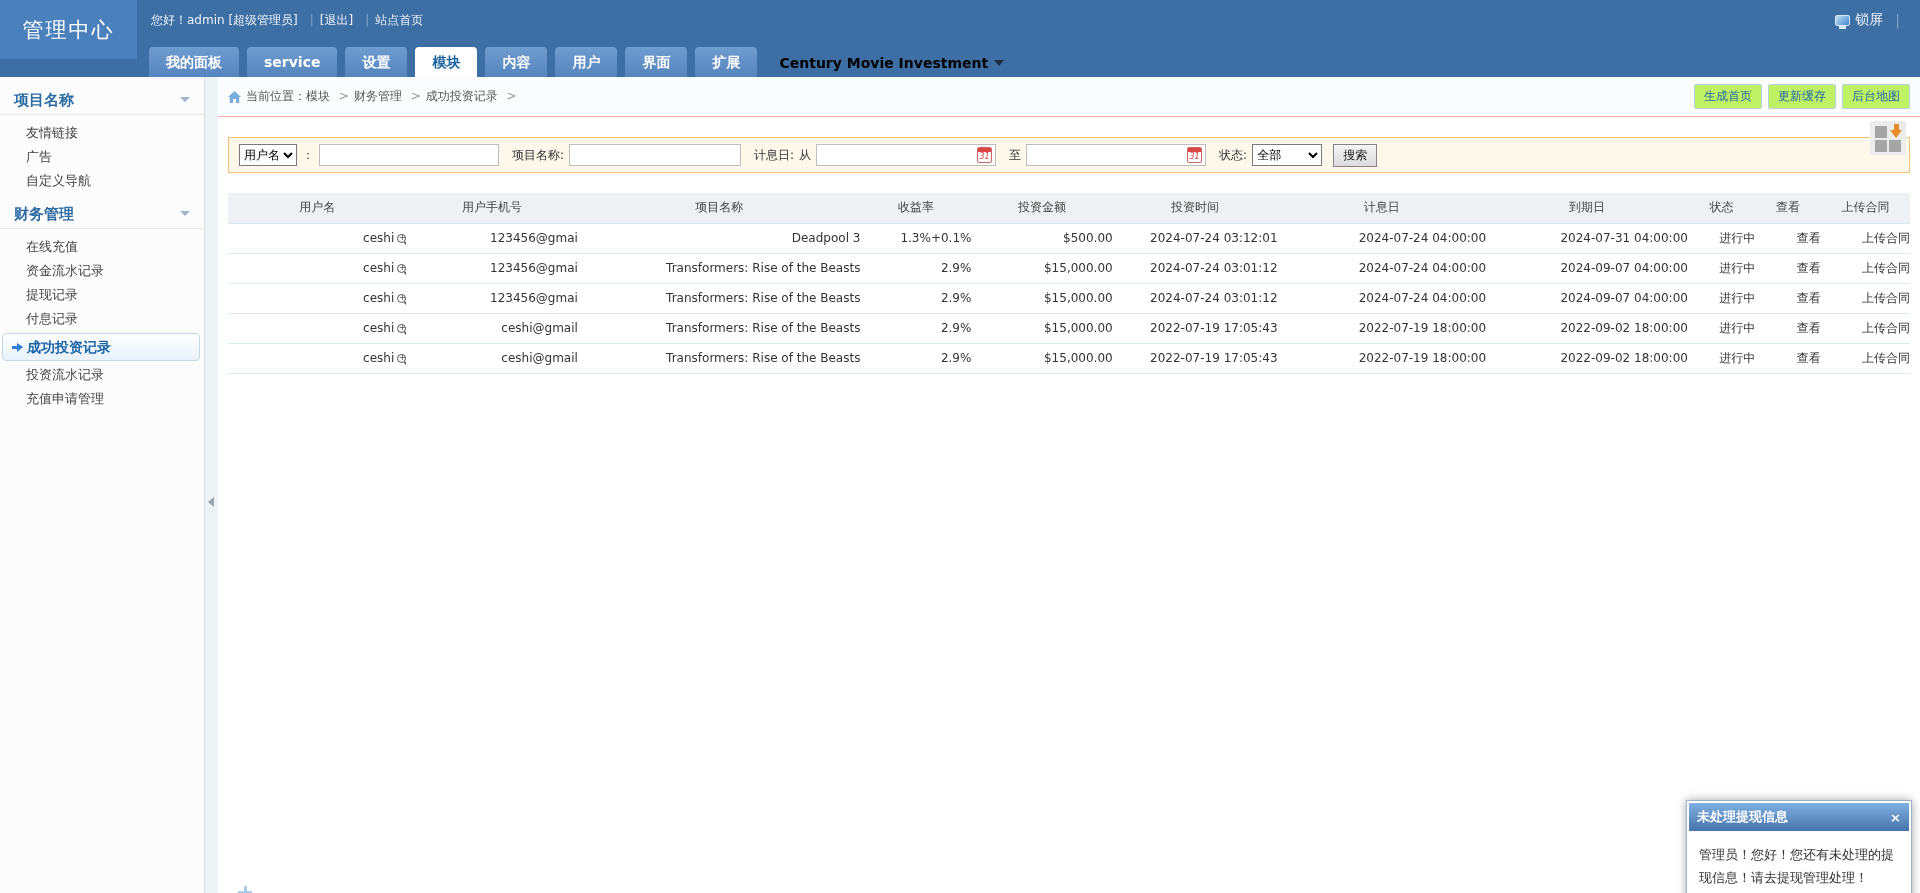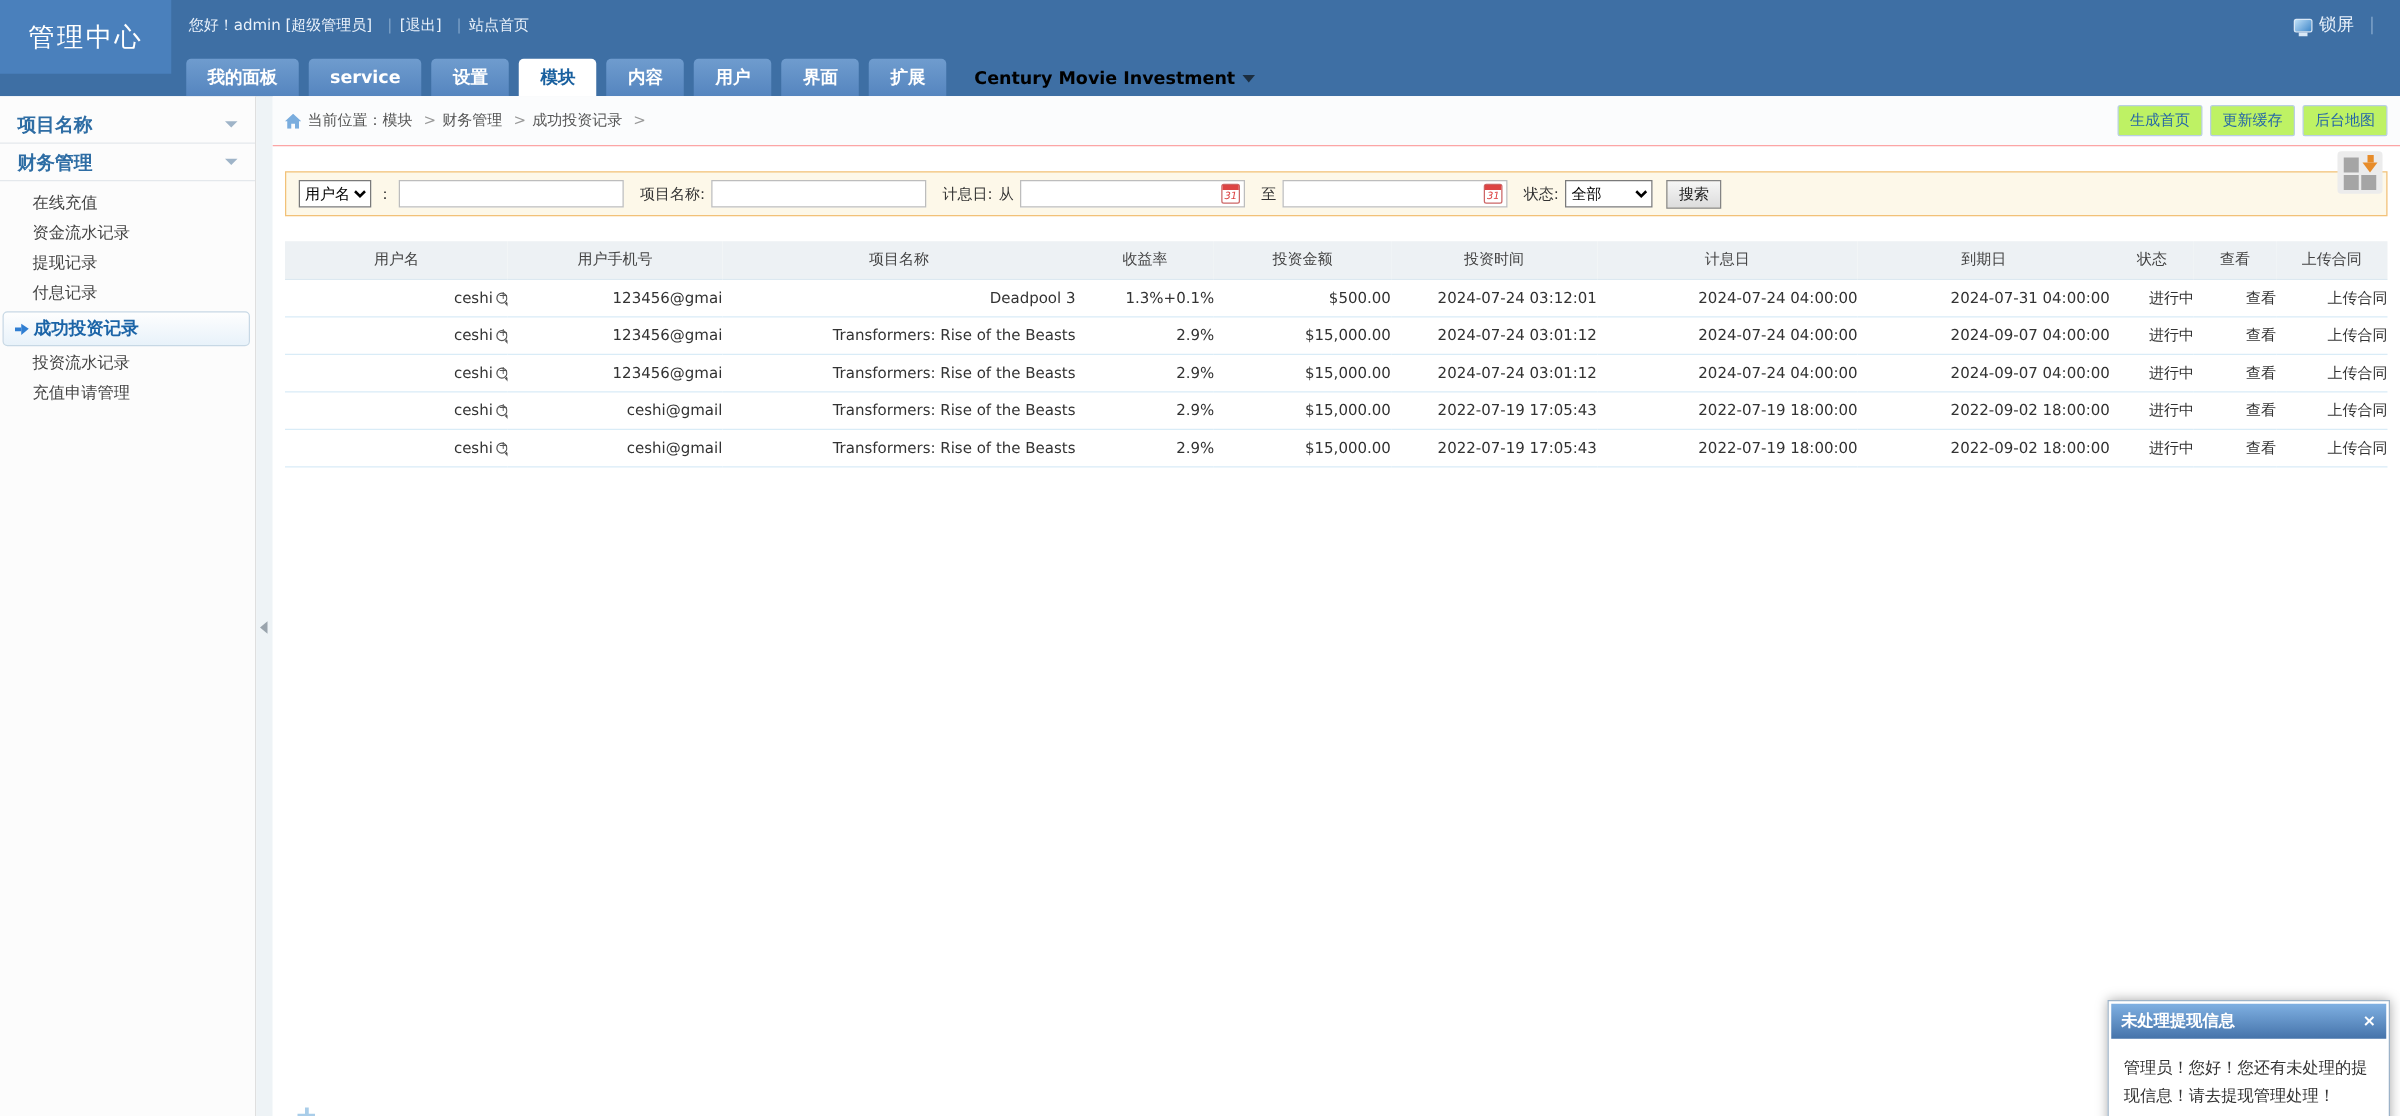--- a/index.html
+++ b/index.html
@@ -163,20 +163,34 @@
   </div>
 </header>
 
 <div class="body-wrap">
 
   <aside class="sidebar">
     <div class="side-title">
       <span>项目名称</span>
       <i class="tri-down"></i>
     </div>
+    <ul class="side-list">
+      <li class="side-item">
+
+          <span>友情链接</span>
+        </li>
+        <li class="side-item">
+
+          <span>广告</span>
+        </li>
+        <li class="side-item">
+
+          <span>自定义导航</span>
+        </li>
+    </ul>
     <div class="side-title">
       <span>财务管理</span>
       <i class="tri-down"></i>
     </div>
     <ul class="side-list">
       <li class="side-item">
 
           <span>在线充值</span>
         </li>
         <li class="side-item">

